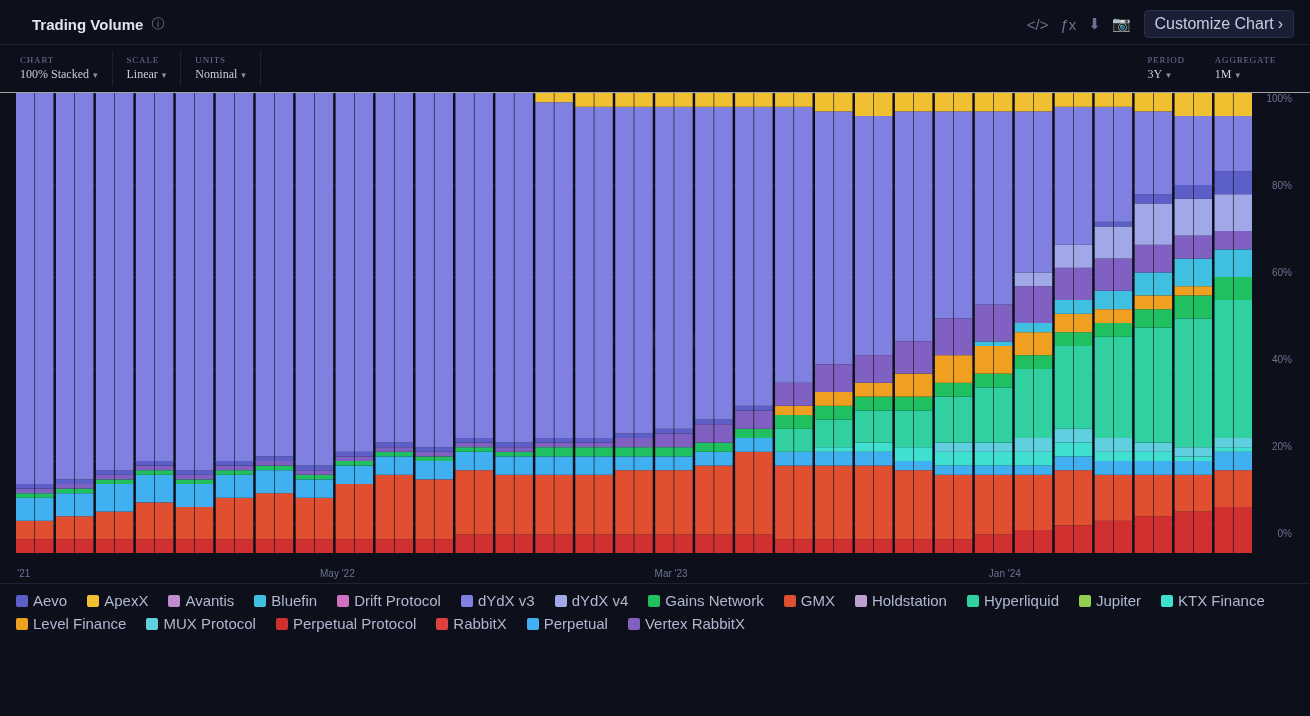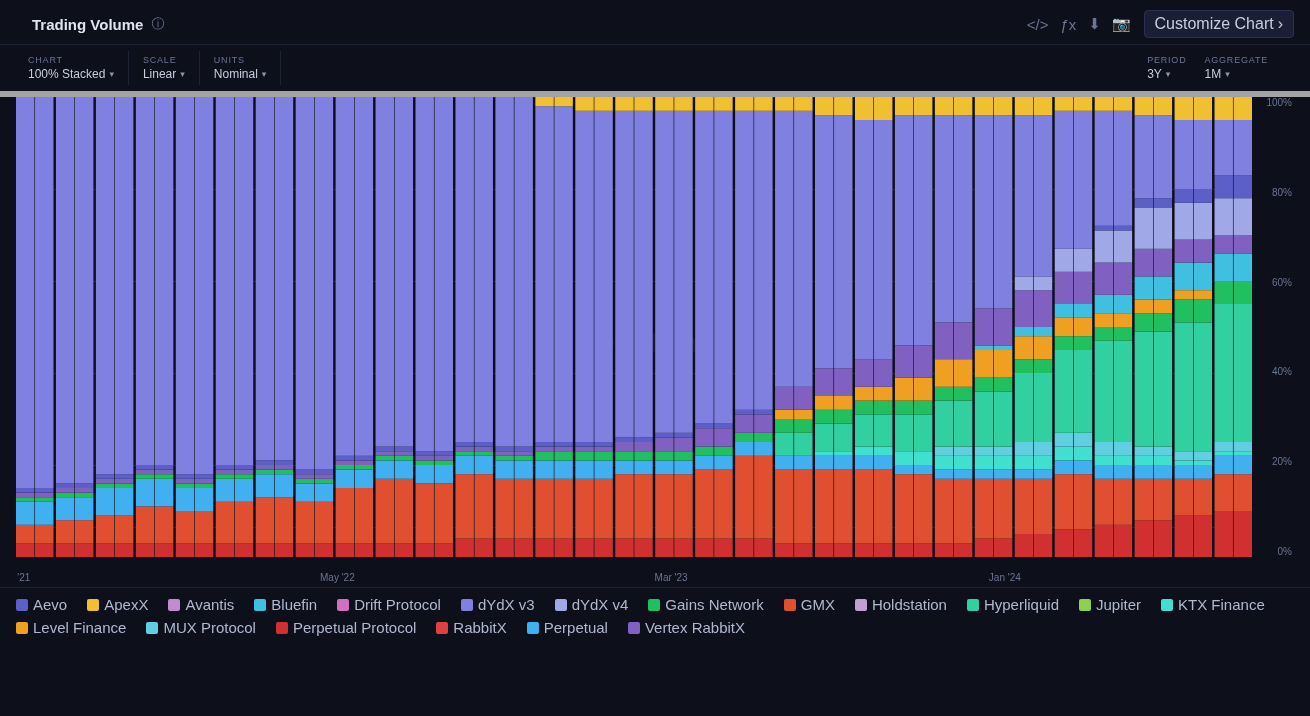--- a/index.html
+++ b/index.html
@@ -54,23 +54,24 @@
       font-size: 16px;
       cursor: pointer;
       display: flex;
       align-items: center;
       gap: 4px;
     }
 
     .controls-bar {
       display: flex;
       align-items: center;
-      padding: 6px 28px;
+      padding: 6px 20px;
       gap: 0;
-      border-bottom: 6px solid #a3a3a3;
+      border-bottom: 1px solid #a3a3a3;
+      font-family: Liberation Serif, serif;
     }
     .control-group {
       display: flex;
       flex-direction: column;
       padding: 4px 14px 4px 0;
       margin-right: 14px;
       border-right: 1px solid #1e2235;
     }
     .control-group:last-of-type { border-right: none; }
     .control-label {
@@ -86,41 +87,41 @@
       gap: 4px;
       font-size: 12px;
       color: #c8cde0;
       cursor: pointer;
     }
     .chevron { font-size: 9px; color: #8892b0; }
 
     .period-section {
       display: flex;
       align-items: center;
-      gap: 4px;
+      gap: 16px;
       margin-left: auto;
     }
 
     .chart-area {
       position: relative;
       padding: 0 16px 0 16px;
       height: 490px;
     }
     .chart-inner {
       position: relative;
       width: 100%;
       height: 100%;
       overflow: hidden;
     }
 
     .y-axis {
       position: absolute;
       right: 0;
       top: 0;
-      bottom: 30px;
+      bottom: 44px;
       width: 40px;
       display: flex;
       flex-direction: column;
       justify-content: space-between;
       align-items: flex-end;
       padding-right: 2px;
     }
     .y-label {
       font-size: 10px;
       color: #6b7494;

